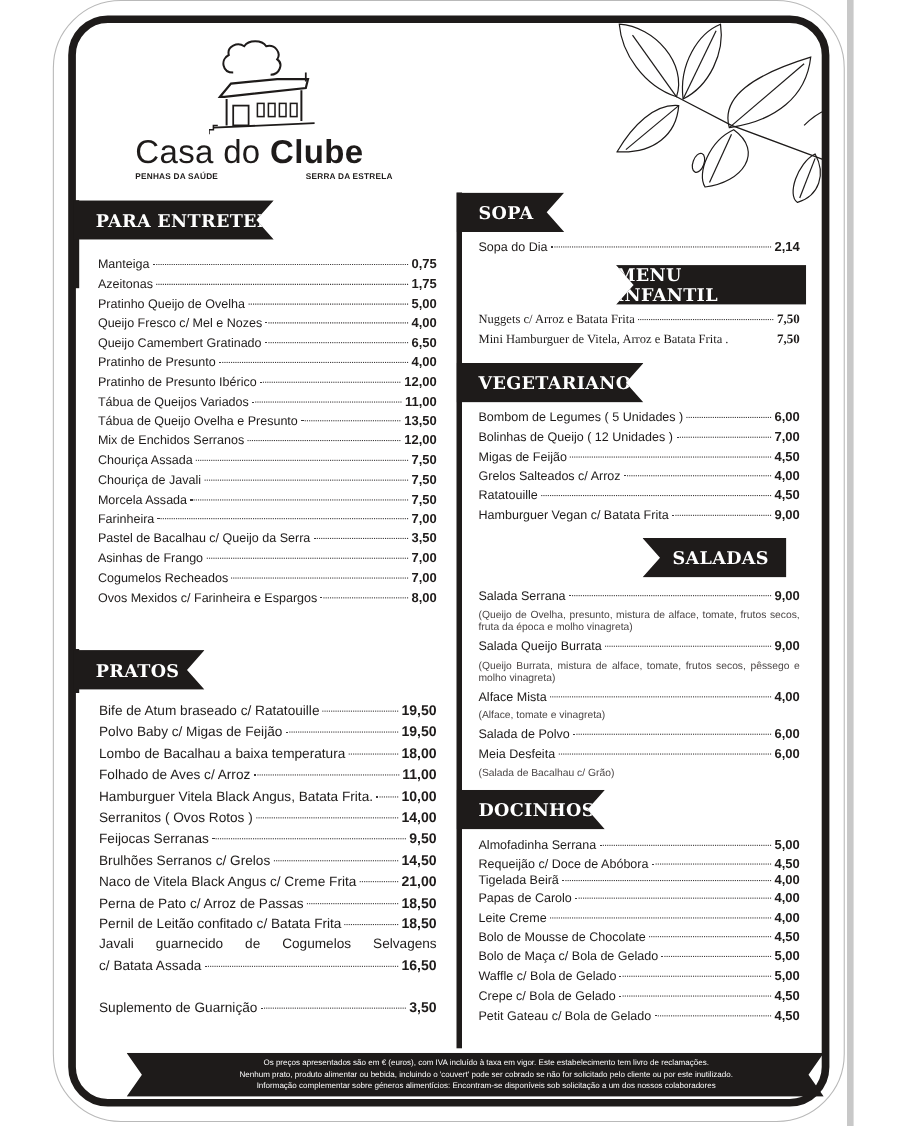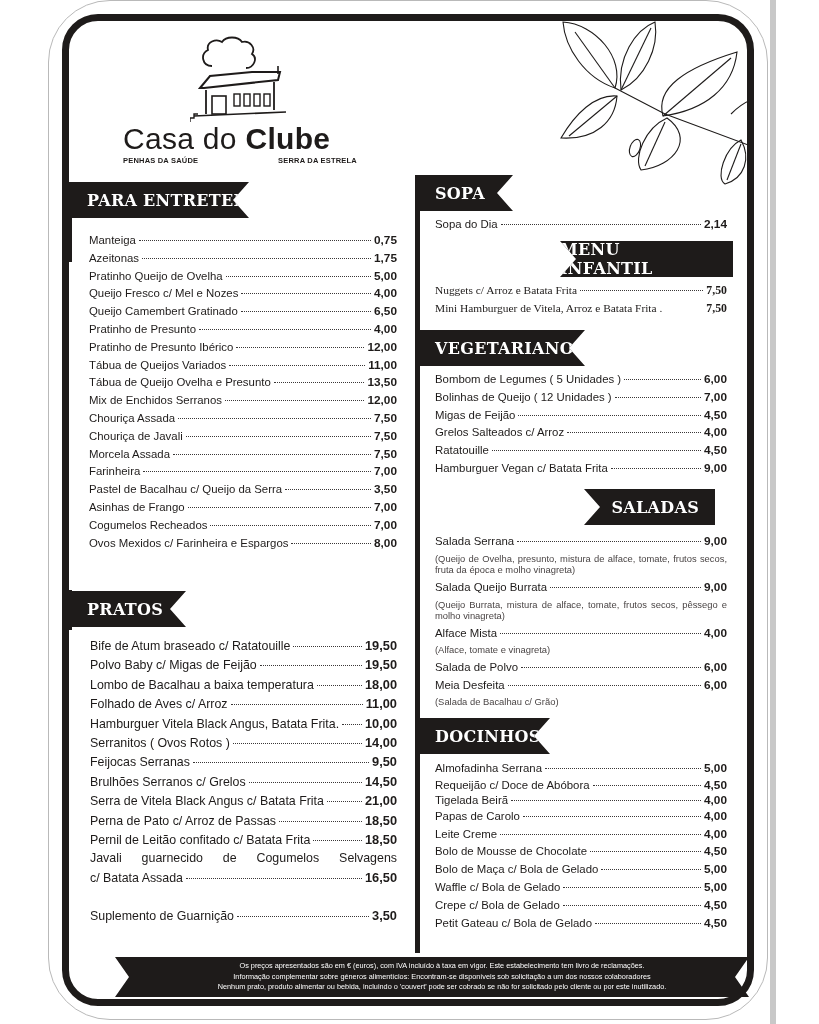--- a/index.html
+++ b/index.html
@@ -244,21 +244,21 @@
       <span class="name">Feijocas Serranas</span>
       <span class="dots"></span>
       <span class="price">9,50</span>
     </div>
   <div class="row">
       <span class="name">Brulhões Serranos c/ Grelos</span>
       <span class="dots"></span>
       <span class="price">14,50</span>
     </div>
   <div class="row">
-      <span class="name">Serra de Vitela Black Angus c/ Batata Frita</span>
+      <span class="name">Naco de Vitela Black Angus c/ Creme Frita</span>
       <span class="dots"></span>
       <span class="price">21,00</span>
     </div>
   <div class="row">
       <span class="name">Perna de Pato c/ Arroz de Passas</span>
       <span class="dots"></span>
       <span class="price">18,50</span>
     </div>
   <div class="row">
       <span class="name">Pernil de Leitão confitado c/ Batata Frita</span>
@@ -428,15 +428,15 @@
     </div>
   <div class="row">
       <span class="name">Petit Gateau c/ Bola de Gelado</span>
       <span class="dots"></span>
       <span class="price">4,50</span>
     </div>
 </div>
 
 <div class="footer">
   <div>Os preços apresentados são em € (euros), com IVA incluído à taxa em vigor. Este estabelecimento tem livro de reclamações.</div>
+  <div>Nenhum prato, produto alimentar ou bebida, incluindo o 'couvert' pode ser cobrado se não for solicitado pelo cliente ou por este inutilizado.</div>
   <div>Informação complementar sobre géneros alimentícios: Encontram-se disponíveis sob solicitação a um dos nossos colaboradores</div>
-  <div>Nenhum prato, produto alimentar ou bebida, incluindo o 'couvert' pode ser cobrado se não for solicitado pelo cliente ou por este inutilizado.</div>
 </div>
 
 </body></html>

